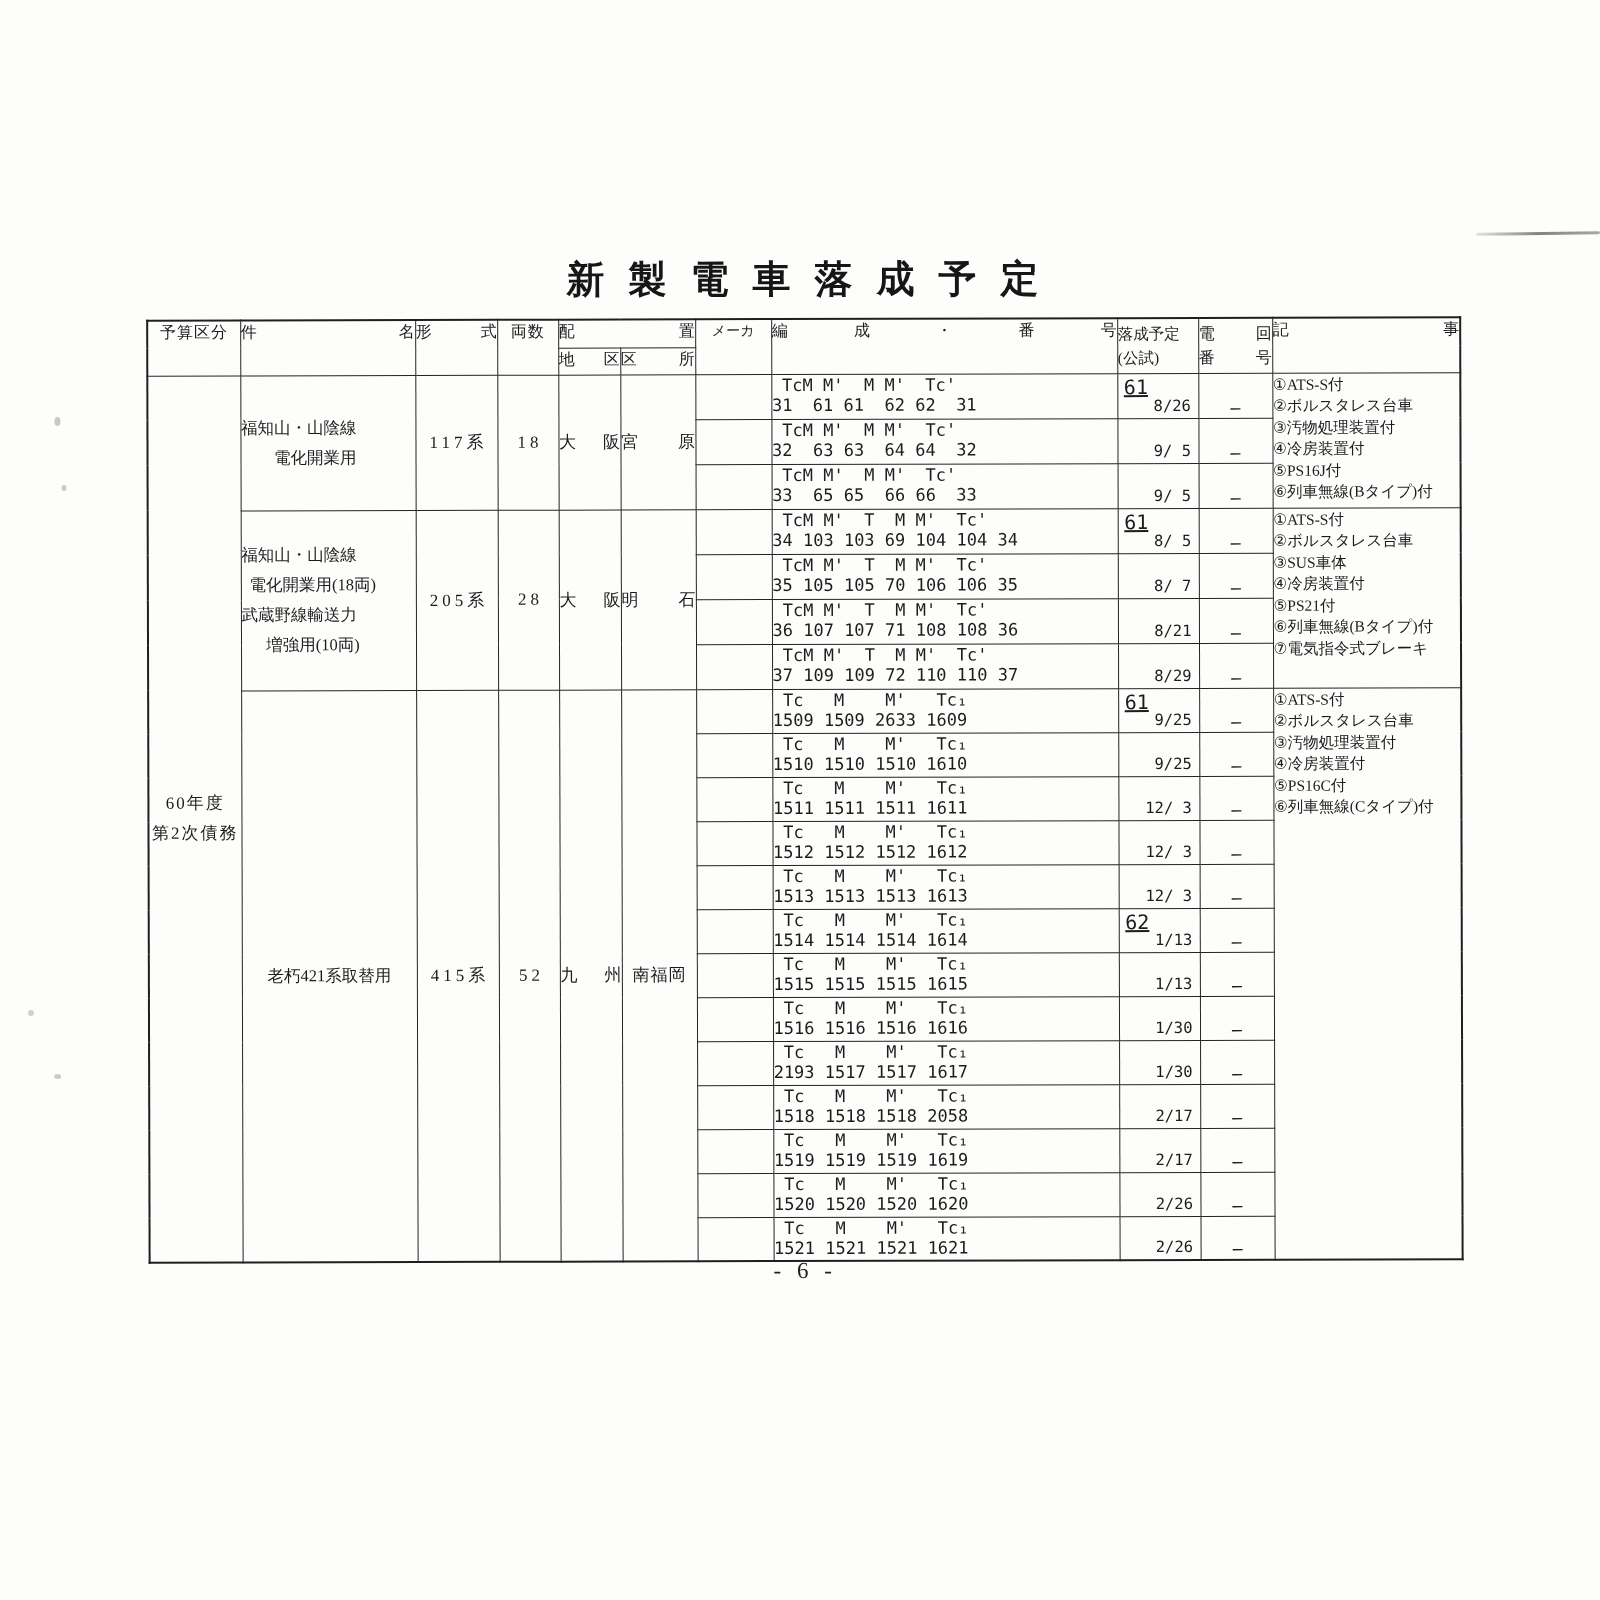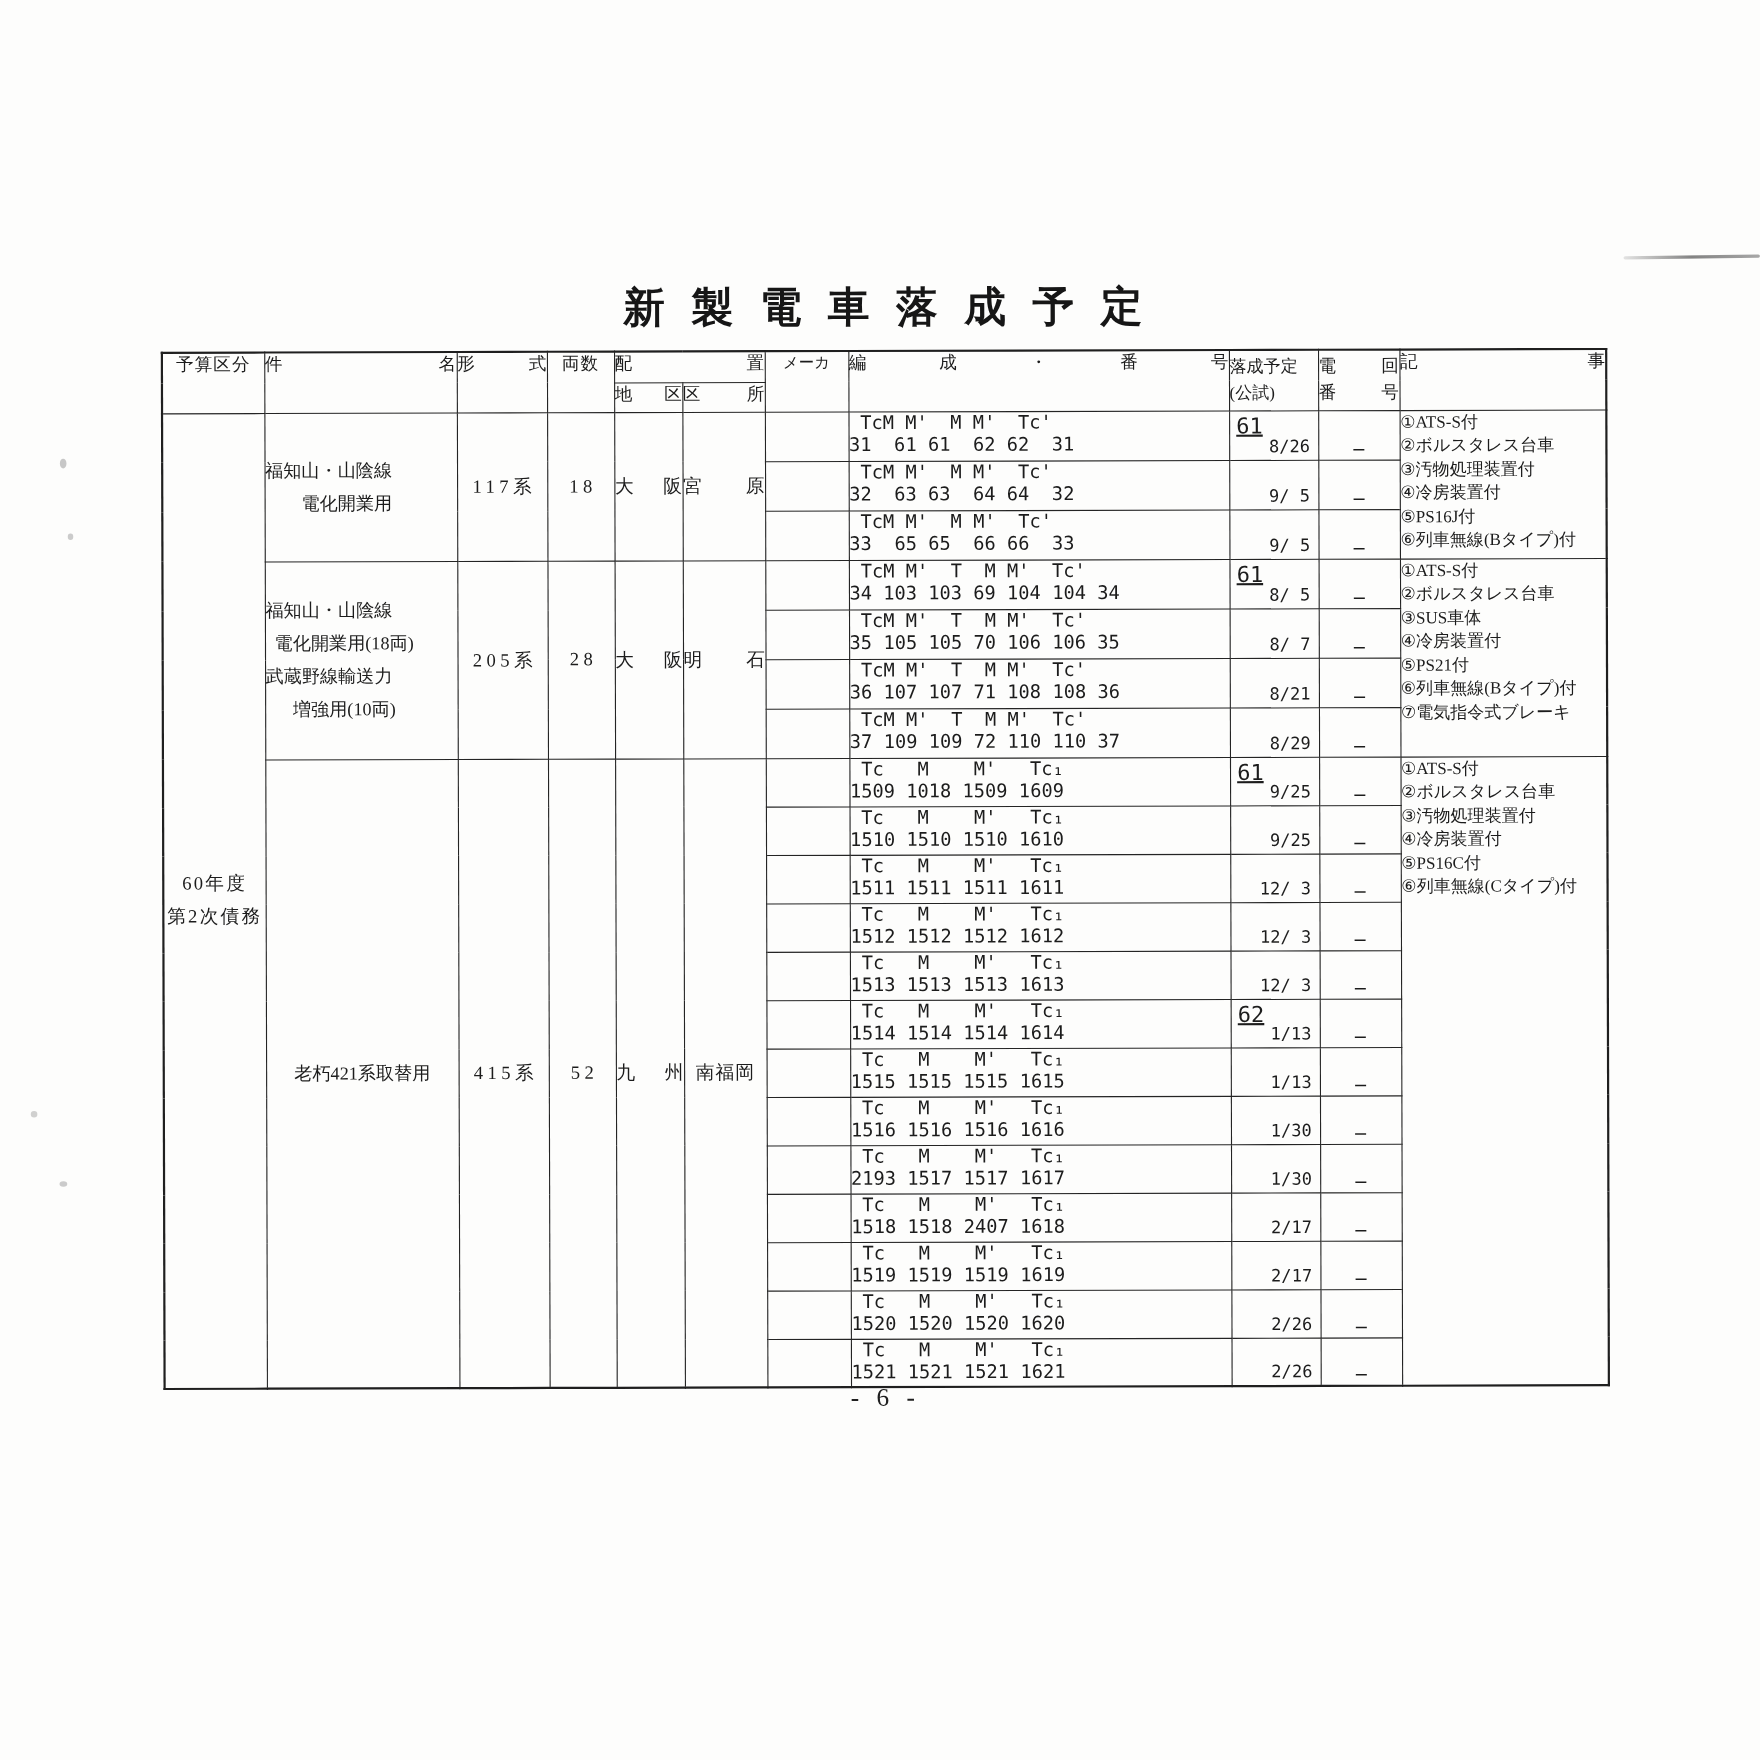--- a/index.html
+++ b/index.html
@@ -257,21 +257,21 @@
       <td class="dash">−</td>
     </tr>
 
     <tr class="rh44">
       <td class="name center" rowspan="13">老朽421系取替用</td>
       <td class="type" rowspan="13">415系</td>
       <td class="cars" rowspan="13">52</td>
       <td class="place jl" rowspan="13">九州</td>
       <td class="place center" rowspan="13">南福岡</td>
       <td class="maker"></td>
-      <td class="form"><div> Tc   M    M'   Tc₁</div><div>1509 1018 1509 1609</div></td>
+      <td class="form"><div> Tc   M    M'   Tc₁</div><div>1509 1509 2633 1609</div></td>
       <td class="comp">
             <span class="yr">61</span>
             <span class="dt">9/25</span>
           </td>
       <td class="dash">−</td>
       <td class="notes" rowspan="13">①ATS-S付
 ②ボルスタレス台車
 ③汚物処理装置付
 ④冷房装置付
 ⑤PS16C付
@@ -344,21 +344,21 @@
       <td class="maker"></td>
       <td class="form"><div> Tc   M    M'   Tc₁</div><div>2193 1517 1517 1617</div></td>
       <td class="comp">
             <span class="yr"></span>
             <span class="dt">1/30</span>
           </td>
       <td class="dash">−</td>
     </tr>
     <tr class="rh44">
       <td class="maker"></td>
-      <td class="form"><div> Tc   M    M'   Tc₁</div><div>1518 1518 2407 1618</div></td>
+      <td class="form"><div> Tc   M    M'   Tc₁</div><div>1518 1518 1518 2058</div></td>
       <td class="comp">
             <span class="yr"></span>
             <span class="dt">2/17</span>
           </td>
       <td class="dash">−</td>
     </tr>
     <tr class="rh44">
       <td class="maker"></td>
       <td class="form"><div> Tc   M    M'   Tc₁</div><div>1519 1519 1519 1619</div></td>
       <td class="comp">

